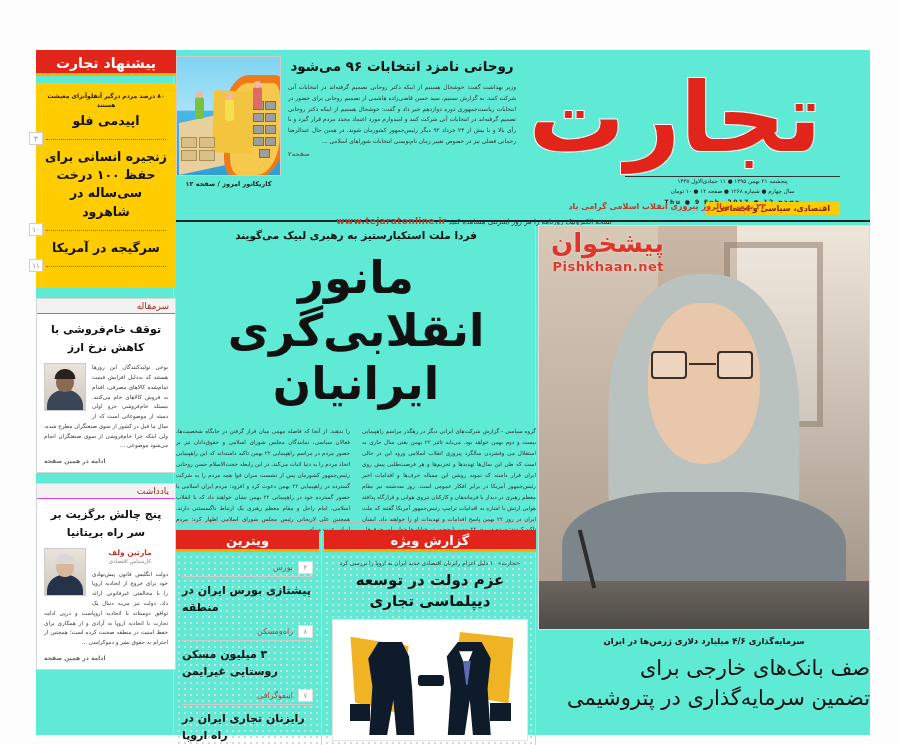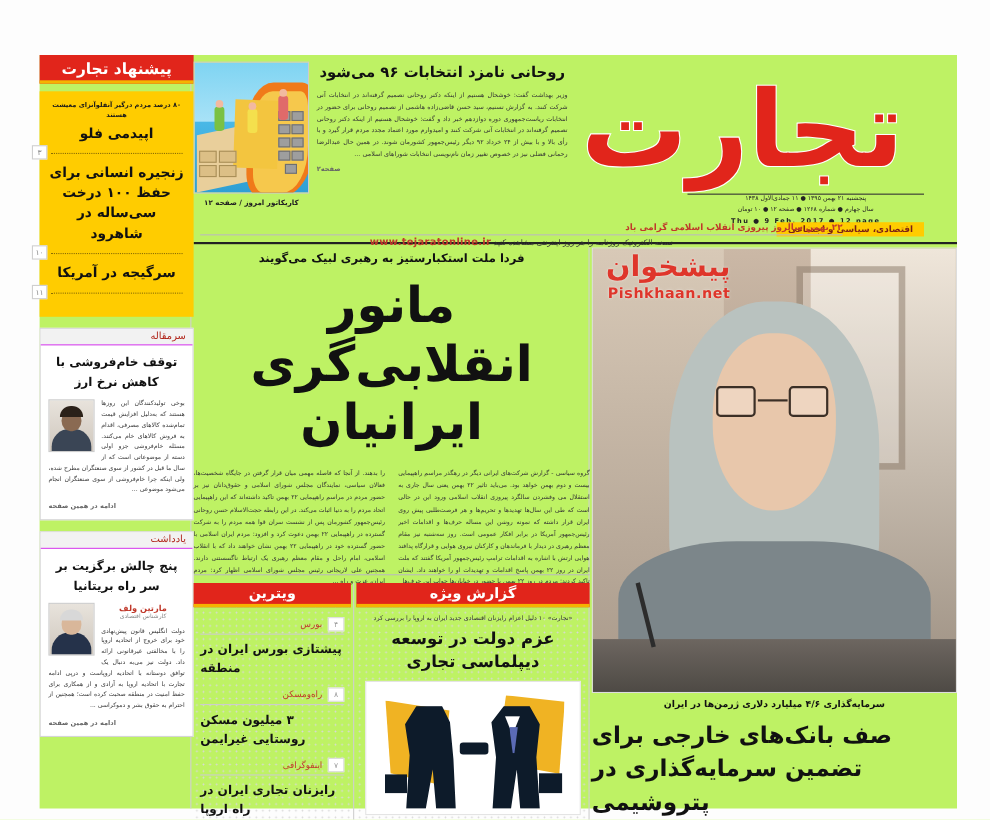--- a/index.html
+++ b/index.html
@@ -13,21 +13,21 @@
   .page {
     position: relative;
     width: 900px; height: 745px;
     background: #fdfdfd;
     padding: 0;
   }
   .frame {
     position: absolute;
     left: 36px; top: 50px;
     width: 834px; height: 685px;
-    background: #bef264;
+    background: #5eead4;
   }
 
   
   .redbar {
     background: #e1251b;
     color: #ffffff;
     text-align: center;
     font-weight: bold;
     letter-spacing: .5px;
     border-bottom: 3px solid #f5b301;
@@ -257,22 +257,22 @@
     color: #e02a20; font-weight: bold;
     text-shadow: 0 0 2px rgba(255,255,255,.8);
   }
   .wm1 { font-size: 26px; line-height: 1; opacity: .92; }
   .wm2 { font-size: 13px; letter-spacing: .5px; opacity: .92; }
   .photo-cap {
     font-size: 8.5px; text-align: center; color: #111;
     margin-top: 6px; font-weight: bold;
   }
   .photo-headline {
-    font-size: 21px; font-weight: bold; color: #111;
-    text-align: left; line-height: 1.45; margin-top: 7px;
+    font-size: 21px; font-weight: normal; color: #111;
+    text-align: right; line-height: 1.45; margin-top: 7px;
   }
 
   
   .sec-vitrin { position: absolute; left: 140px; top: 480px; width: 143px; }
   .sec-report { position: absolute; left: 288px; top: 480px; width: 212px; }
   .sec-head {
     height: 22px; line-height: 22px; font-size: 13px;
   }
   .vit-body { padding: 6px 4px 4px 4px; }
   .vit-item { padding: 3px 2px 6px 2px; }

